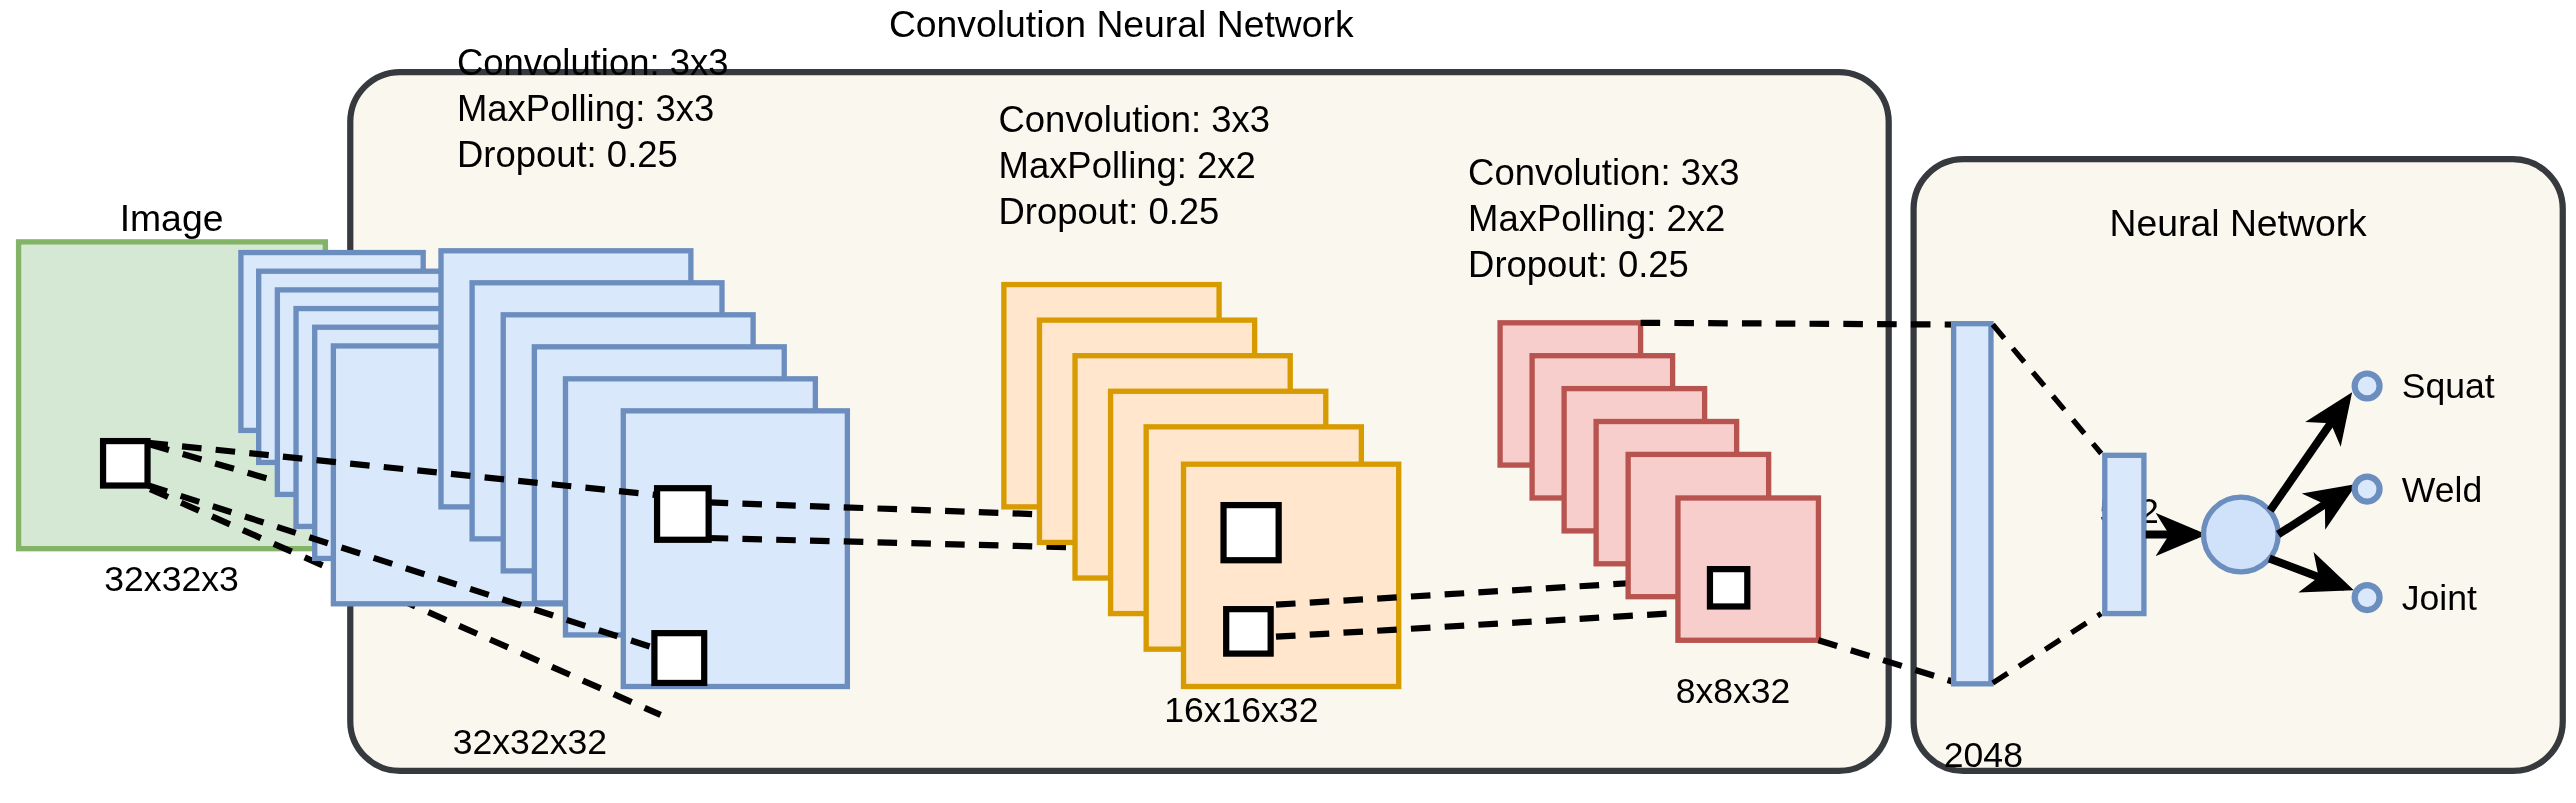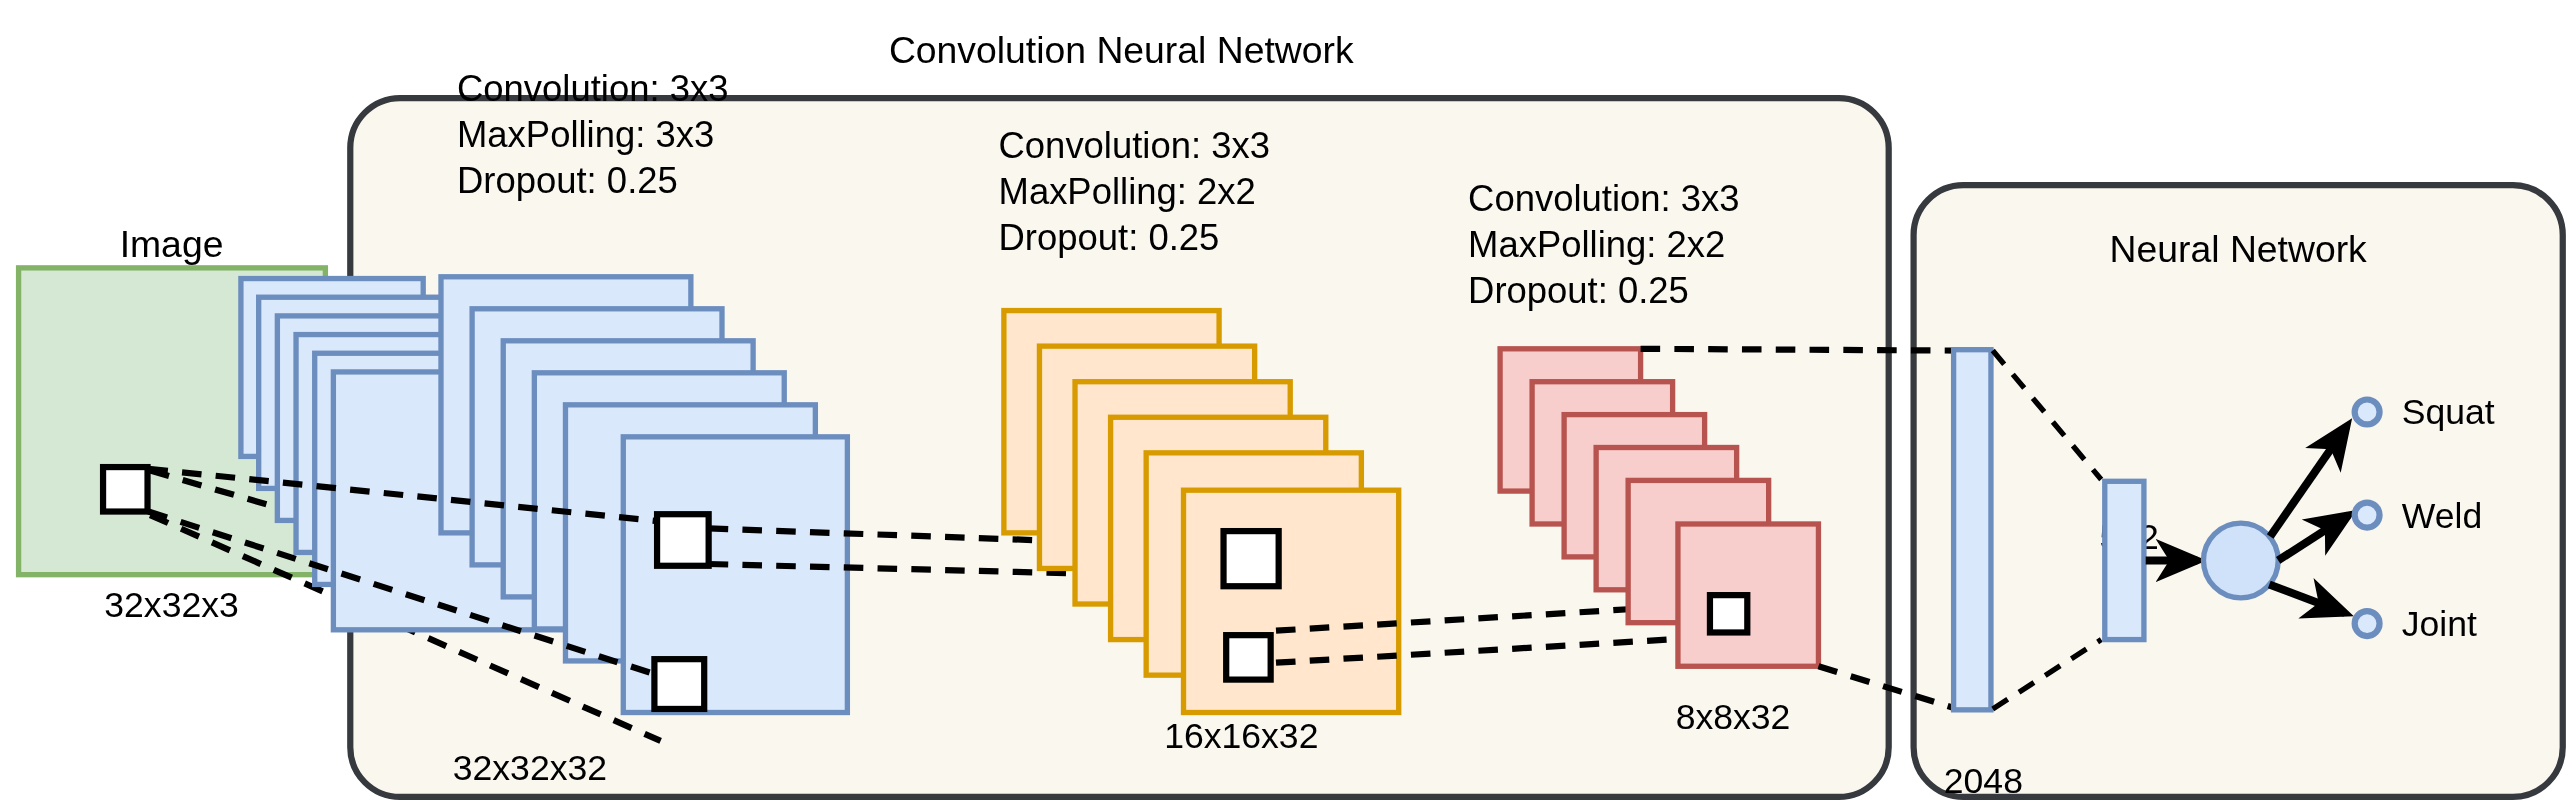--- a/index.html
+++ b/index.html
@@ -10,21 +10,20 @@
   body {
     width: 2576px;
     height: 803px;
     font-family: "Liberation Sans", sans-serif;
     overflow: hidden;
   }
   #diagram-root {
     position: relative;
     width: 2576px;
     height: 637px;
-    margin-top: 26px;
   }
   svg#scene {
     display: block;
     width: 2576px;
     height: 803px;
   }
   .panel-bg {
     fill: #faf7ef;
     stroke: #36393d;
     stroke-width: 7;

